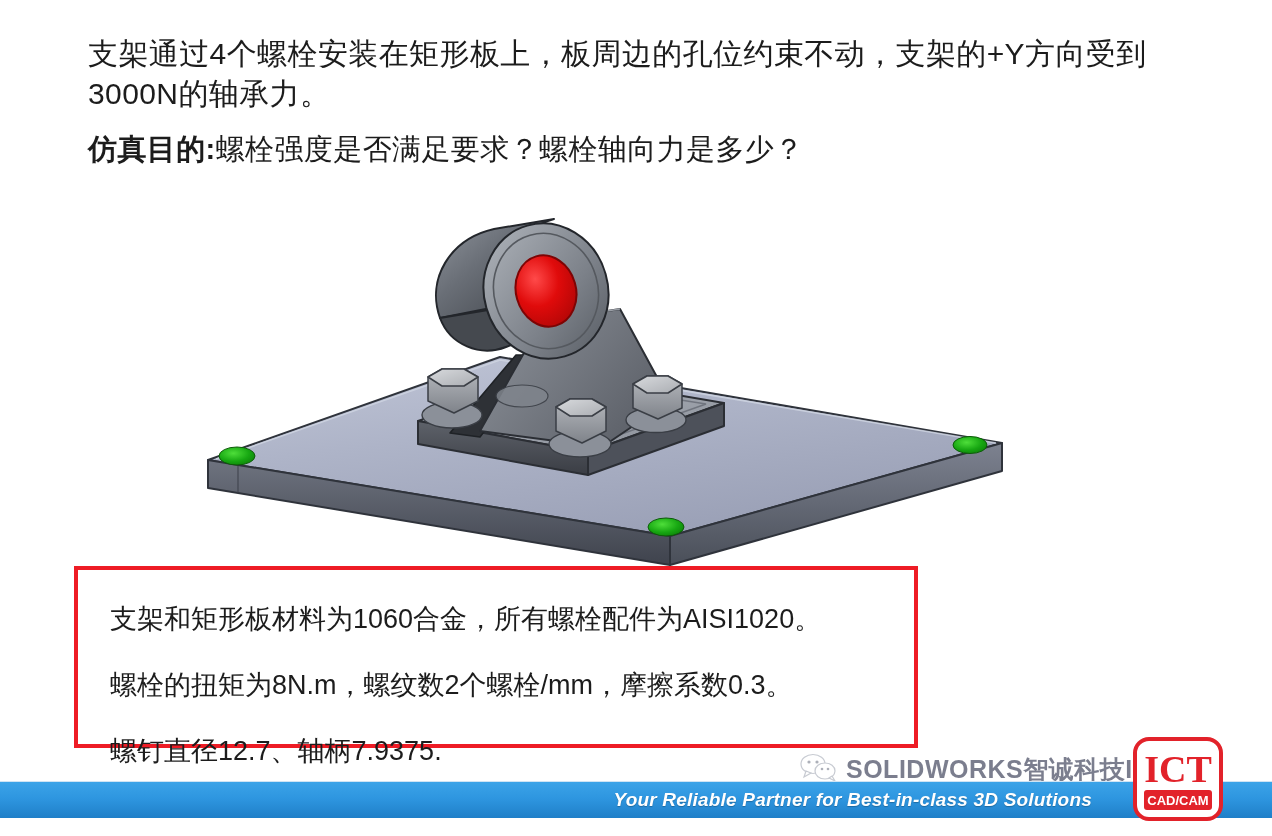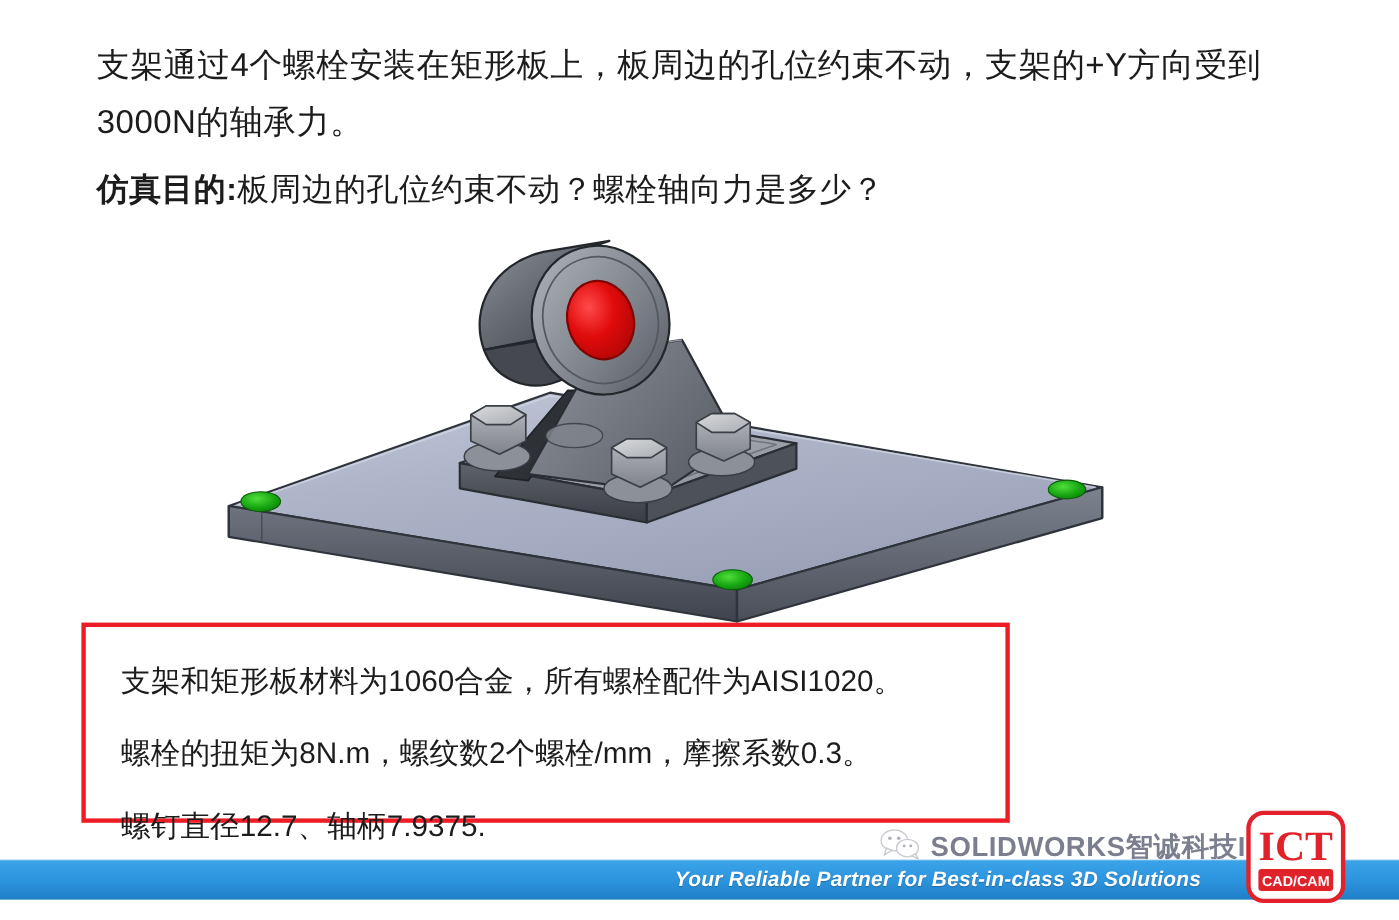--- a/index.html
+++ b/index.html
@@ -24,21 +24,21 @@
 
   
   #header-text {
     position: absolute;
     left: 88px;
     top: 34px;
     width: 1100px;
   }
   .para {
     font-size: 30px;
-    line-height: 52px;
+    line-height: 40px;
     letter-spacing: 0.4px;
     color: #1c1c1c;
     margin: 0;
     font-weight: 400;
   }
   #purpose-line {
     margin-top: 12px;
     font-size: 29px;
     line-height: 46px;
   }
@@ -144,21 +144,21 @@
     text-decoration: underline;
   }
 </style>
 </head>
 <body>
 
 <div id="slide">
 
   <div id="header-text">
     <p class="para">支架通过4个螺栓安装在矩形板上，板周边的孔位约束不动，支架的+Y方向受到3000N的轴承力。</p>
-    <p class="para" id="purpose-line"><span class="purpose-label">仿真目的:</span><span>板周边的孔位约束不动？螺栓轴向力是多少？</span></p>
+    <p class="para" id="purpose-line"><span class="purpose-label">仿真目的:</span><span>螺栓强度是否满足要求？螺栓轴向力是多少？</span></p>
   </div>
 
   <div id="model-stage">
     <svg id="model-svg" width="900" height="390" viewBox="0 0 900 390">
       <defs>
         <linearGradient id="gPlateTop" x1="0" y1="0" x2="0.6" y2="1">
           <stop offset="0%" stop-color="#c2c7d8"></stop>
           <stop offset="45%" stop-color="#aeb4c8"></stop>
           <stop offset="100%" stop-color="#9aa0b6"></stop>
         </linearGradient>

